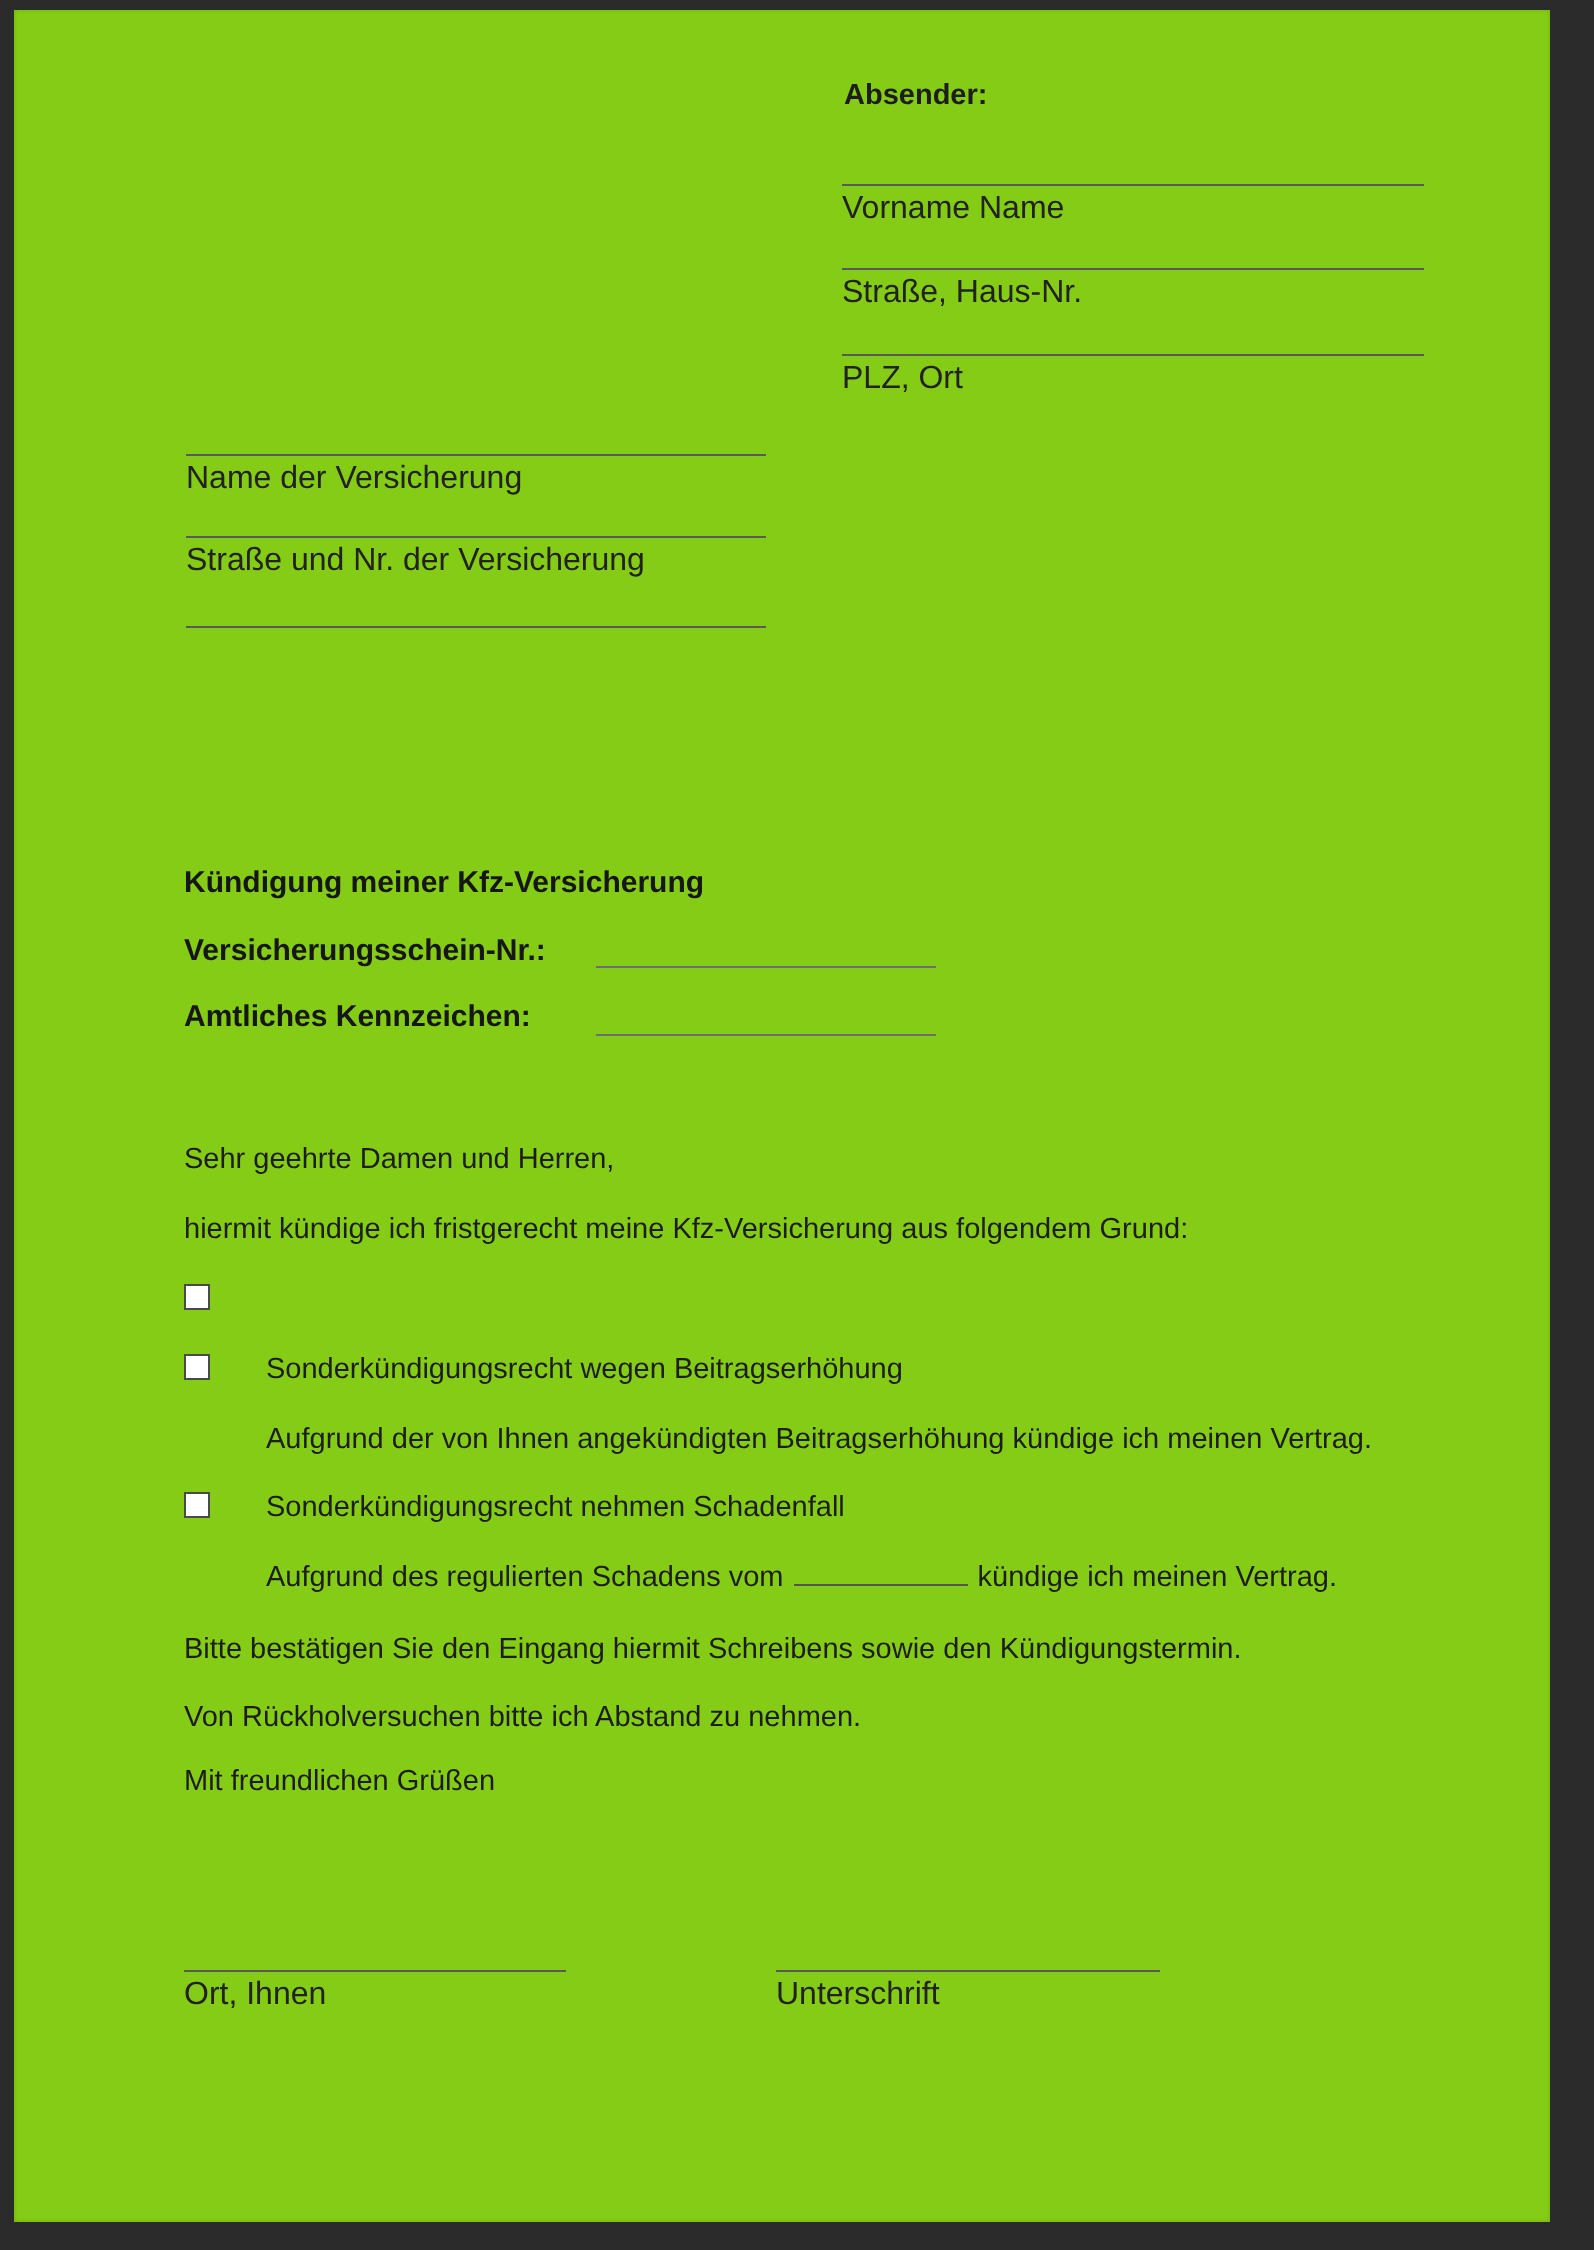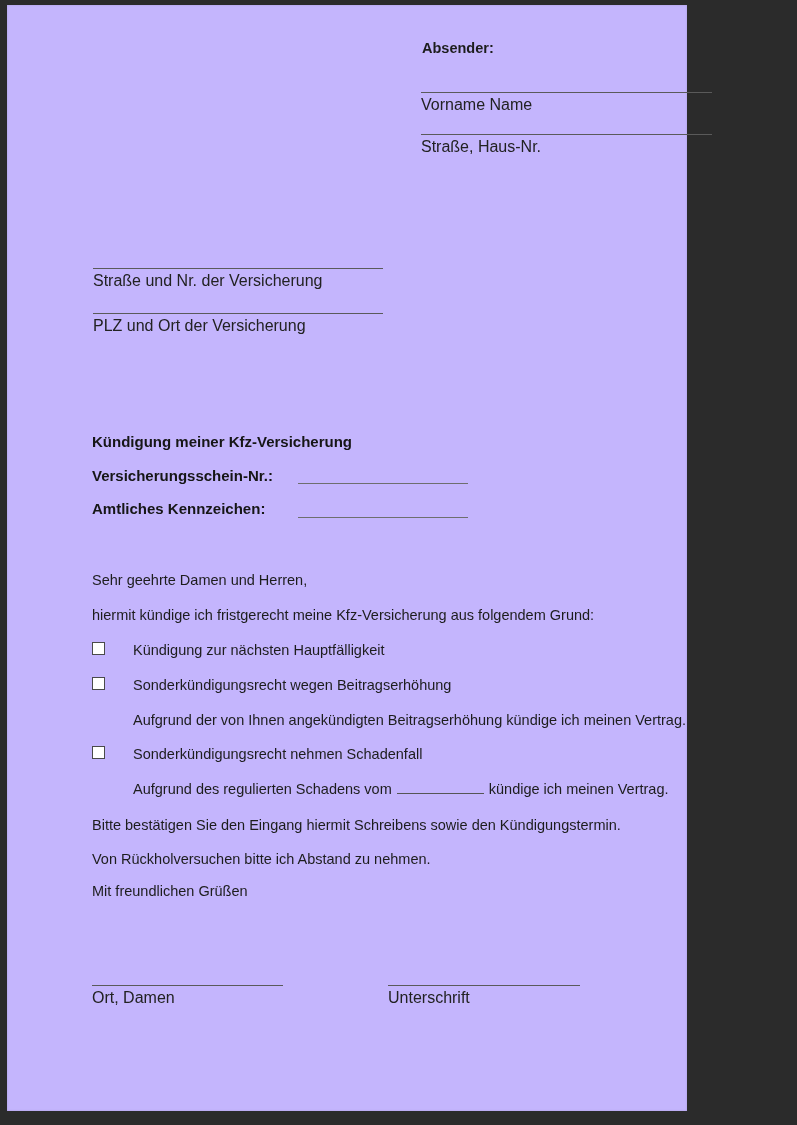--- a/index.html
+++ b/index.html
@@ -5,22 +5,22 @@
   * { margin:0; padding:0; box-sizing:border-box; }
   html,body { width:797px; height:1125px; }
   body {
     background:#2b2b2b;
     font-family:"Liberation Sans", sans-serif;
     position:relative;
     overflow:hidden;
   }
   .paper {
     position:absolute; left:7px; top:5px;
-    width:680px; height:1106px;
-    background:#c4b5fd;
+    width:768px; height:1106px;
+    background:#84cc16;
     box-shadow: inset 0 0 2px rgba(0,0,0,0.15);
   }
   .heading {
     position:absolute;
     font-weight:bold; font-size:14.5px; color:#1d1d1d;
     white-space:nowrap;
   }
   .field { position:absolute; }
   .hline { width:100%; height:1px; background:#5a5a5a; }
   .small-label {
@@ -60,63 +60,69 @@
   <div class="heading" style="left:415px; top:35px;">Absender:</div>
 
   <div class="field" style="left:414px; top:87px; width:291px;">
     <div class="hline"></div>
     <div class="small-label">Vorname Name</div>
   </div>
   <div class="field" style="left:414px; top:129px; width:291px;">
     <div class="hline"></div>
     <div class="small-label">Straße, Haus-Nr.</div>
   </div>
+  <div class="field" style="left:414px; top:172px; width:291px;">
+    <div class="hline"></div>
+    <div class="small-label">PLZ, Ort</div>
+  </div>
 
+  <div class="field" style="left:86px; top:222px; width:290px;">
+    <div class="hline"></div>
+    <div class="small-label">Name der Versicherung</div>
+  </div>
   <div class="field" style="left:86px; top:263px; width:290px;">
     <div class="hline"></div>
     <div class="small-label">Straße und Nr. der Versicherung</div>
   </div>
   <div class="field" style="left:86px; top:308px; width:290px;">
     <div class="hline"></div>
-    <div class="small-label">PLZ und Ort der Versicherung</div>
   </div>
 
   <div class="subject-title" style="left:85px; top:428px;">Kündigung meiner Kfz-Versicherung</div>
 
   <div class="subject-label" style="left:85px; top:462px;">Versicherungsschein-Nr.:</div>
   <div class="subject-line" style="left:291px; top:478px;"></div>
 
   <div class="subject-label" style="left:85px; top:495px;">Amtliches Kennzeichen:</div>
   <div class="subject-line" style="left:291px; top:512px;"></div>
 
   <div class="para" style="left:85px; top:566px;">Sehr geehrte Damen und Herren,</div>
 
   <div class="para" style="left:85px; top:601px;">hiermit kündige ich fristgerecht meine Kfz-Versicherung aus folgendem Grund:</div>
 
   <div class="checkbox" style="left:85px; top:637px;"></div>
-  <div class="para" style="left:126px; top:636px;">Kündigung zur nächsten Hauptfälligkeit</div>
 
   <div class="checkbox" style="left:85px; top:672px;"></div>
   <div class="para" style="left:126px; top:671px;">Sonderkündigungsrecht wegen Beitragserhöhung</div>
 
   <div class="para" style="left:126px; top:706px;">Aufgrund der von Ihnen angekündigten Beitragserhöhung kündige ich meinen Vertrag.</div>
 
   <div class="checkbox" style="left:85px; top:741px;"></div>
   <div class="para" style="left:126px; top:740px;">Sonderkündigungsrecht nehmen Schadenfall</div>
 
   <div class="para" style="left:126px; top:775px;text-align:right;">
     <span>Aufgrund des regulierten Schadens vom</span><span class="blank-inline"></span><span>kündige ich meinen Vertrag.</span>
   </div>
 
   <div class="para" style="left:85px; top:811px;">Bitte bestätigen Sie den Eingang hiermit Schreibens sowie den Kündigungstermin.</div>
   <div class="para" style="left:85px; top:845px;">Von Rückholversuchen bitte ich Abstand zu nehmen.</div>
   <div class="para" style="left:85px; top:877px;">Mit freundlichen Grüßen</div>
 
   <div class="sig-field" style="left:85px; top:980px; width:191px;">
     <div class="hline"></div>
-    <div class="small-label">Ort, Damen</div>
+    <div class="small-label">Ort, Ihnen</div>
   </div>
   <div class="sig-field" style="left:381px; top:980px; width:192px;">
     <div class="hline"></div>
     <div class="small-label">Unterschrift</div>
   </div>
 
 </div>
 
 </body></html>

